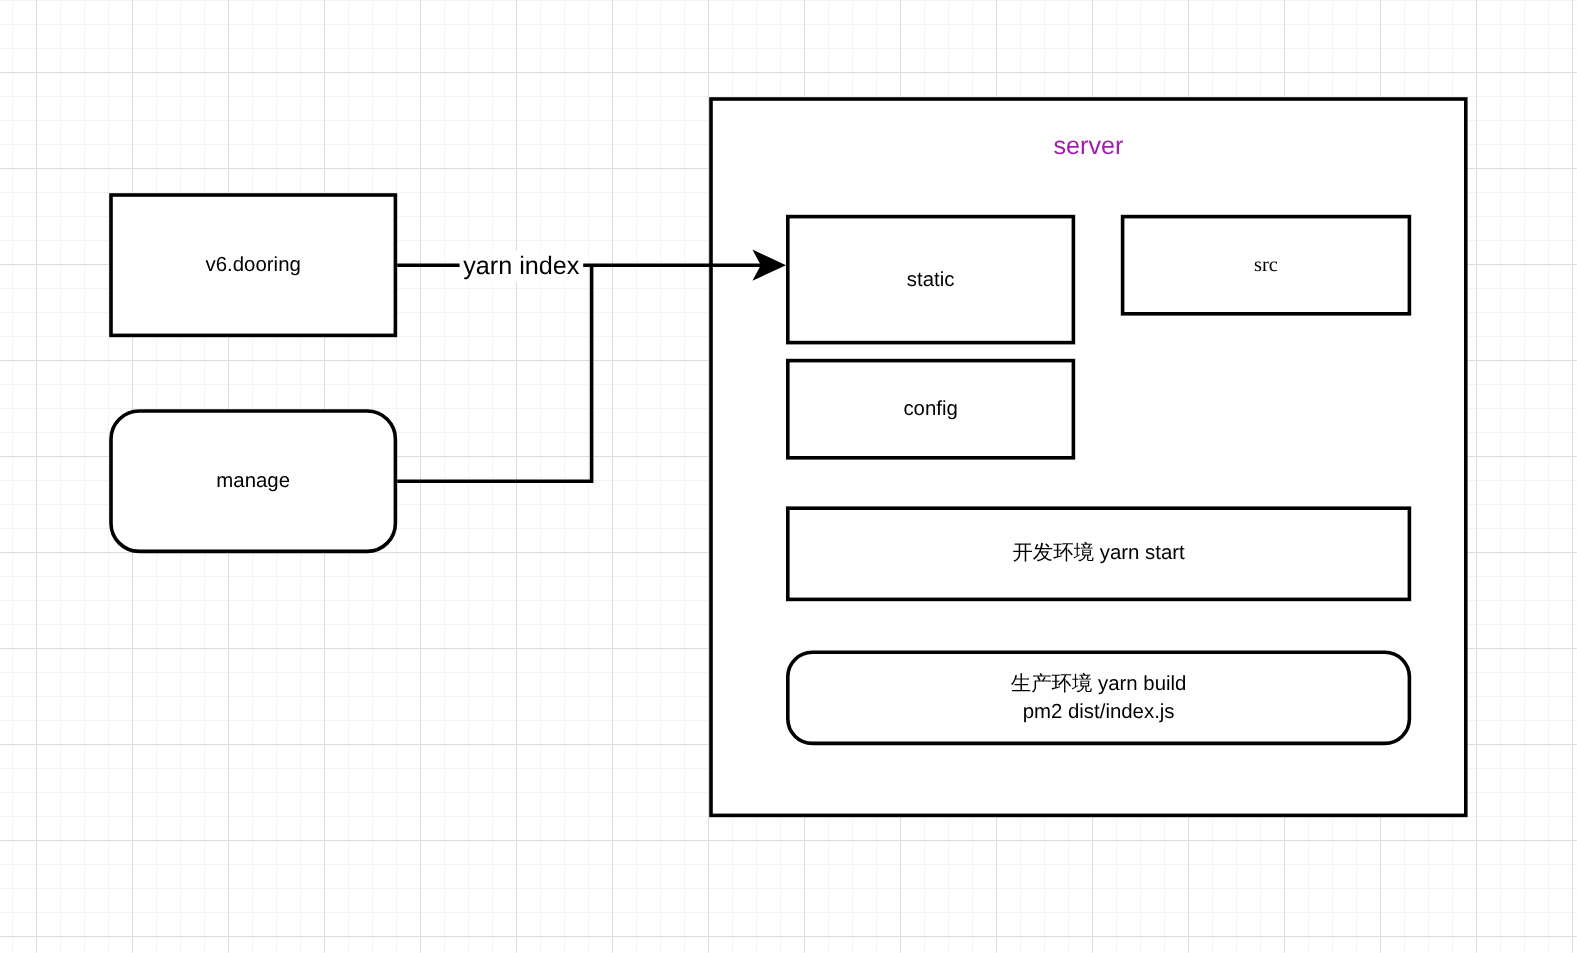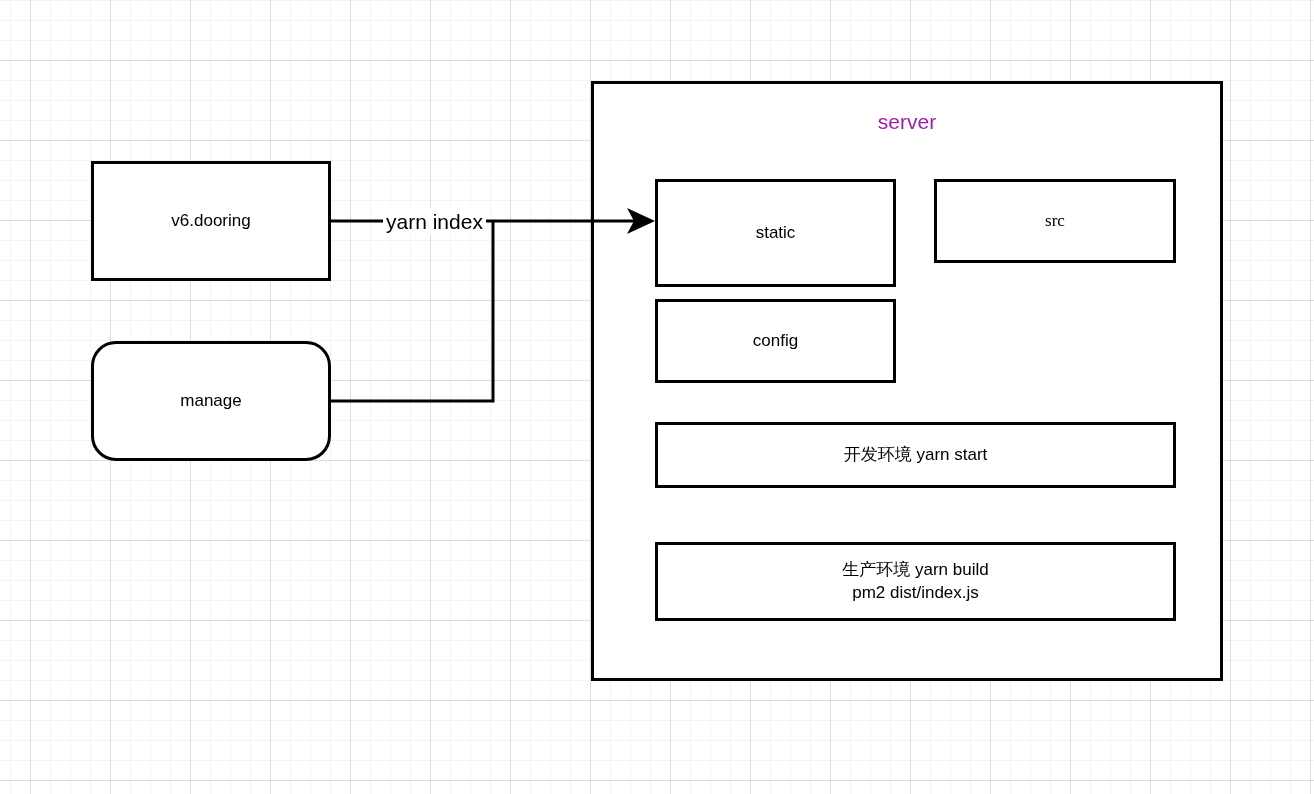--- a/index.html
+++ b/index.html
@@ -74,22 +74,22 @@
     text-align: center;
     font-size: 21px;
     color: #a21caf;
   }
 
   
   #node-static  { left: 655px;  top: 179px;  width: 241px;  height: 108px; }
   #node-src     { left: 934px;  top: 179px;  width: 242px;  height: 84px; font-family: Liberation Serif, serif; }
   #node-config  { left: 655px;  top: 299px;  width: 241px;  height: 84px; }
   #node-public  { left: 934px;  top: 299px;  width: 242px;  height: 84px; }
-  #node-dev     { left: 655px;  top: 422px;  width: 521px;  height: 66px; }
-  #node-prod    { left: 655px;  top: 542px;  width: 521px;  height: 79px; }
+  #node-dev     { left: 655px;  top: 422px;  width: 521px;  height: 79px; }
+  #node-prod    { left: 655px;  top: 542px;  width: 521px;  height: 79px; border-radius: 22px; }
 
   
   #connectors {
     position: absolute;
     left: 0;  top: 0;
     width: 1314px;  height: 794px;
     pointer-events: none;
   }
   #connectors .edge {
     fill: none;

